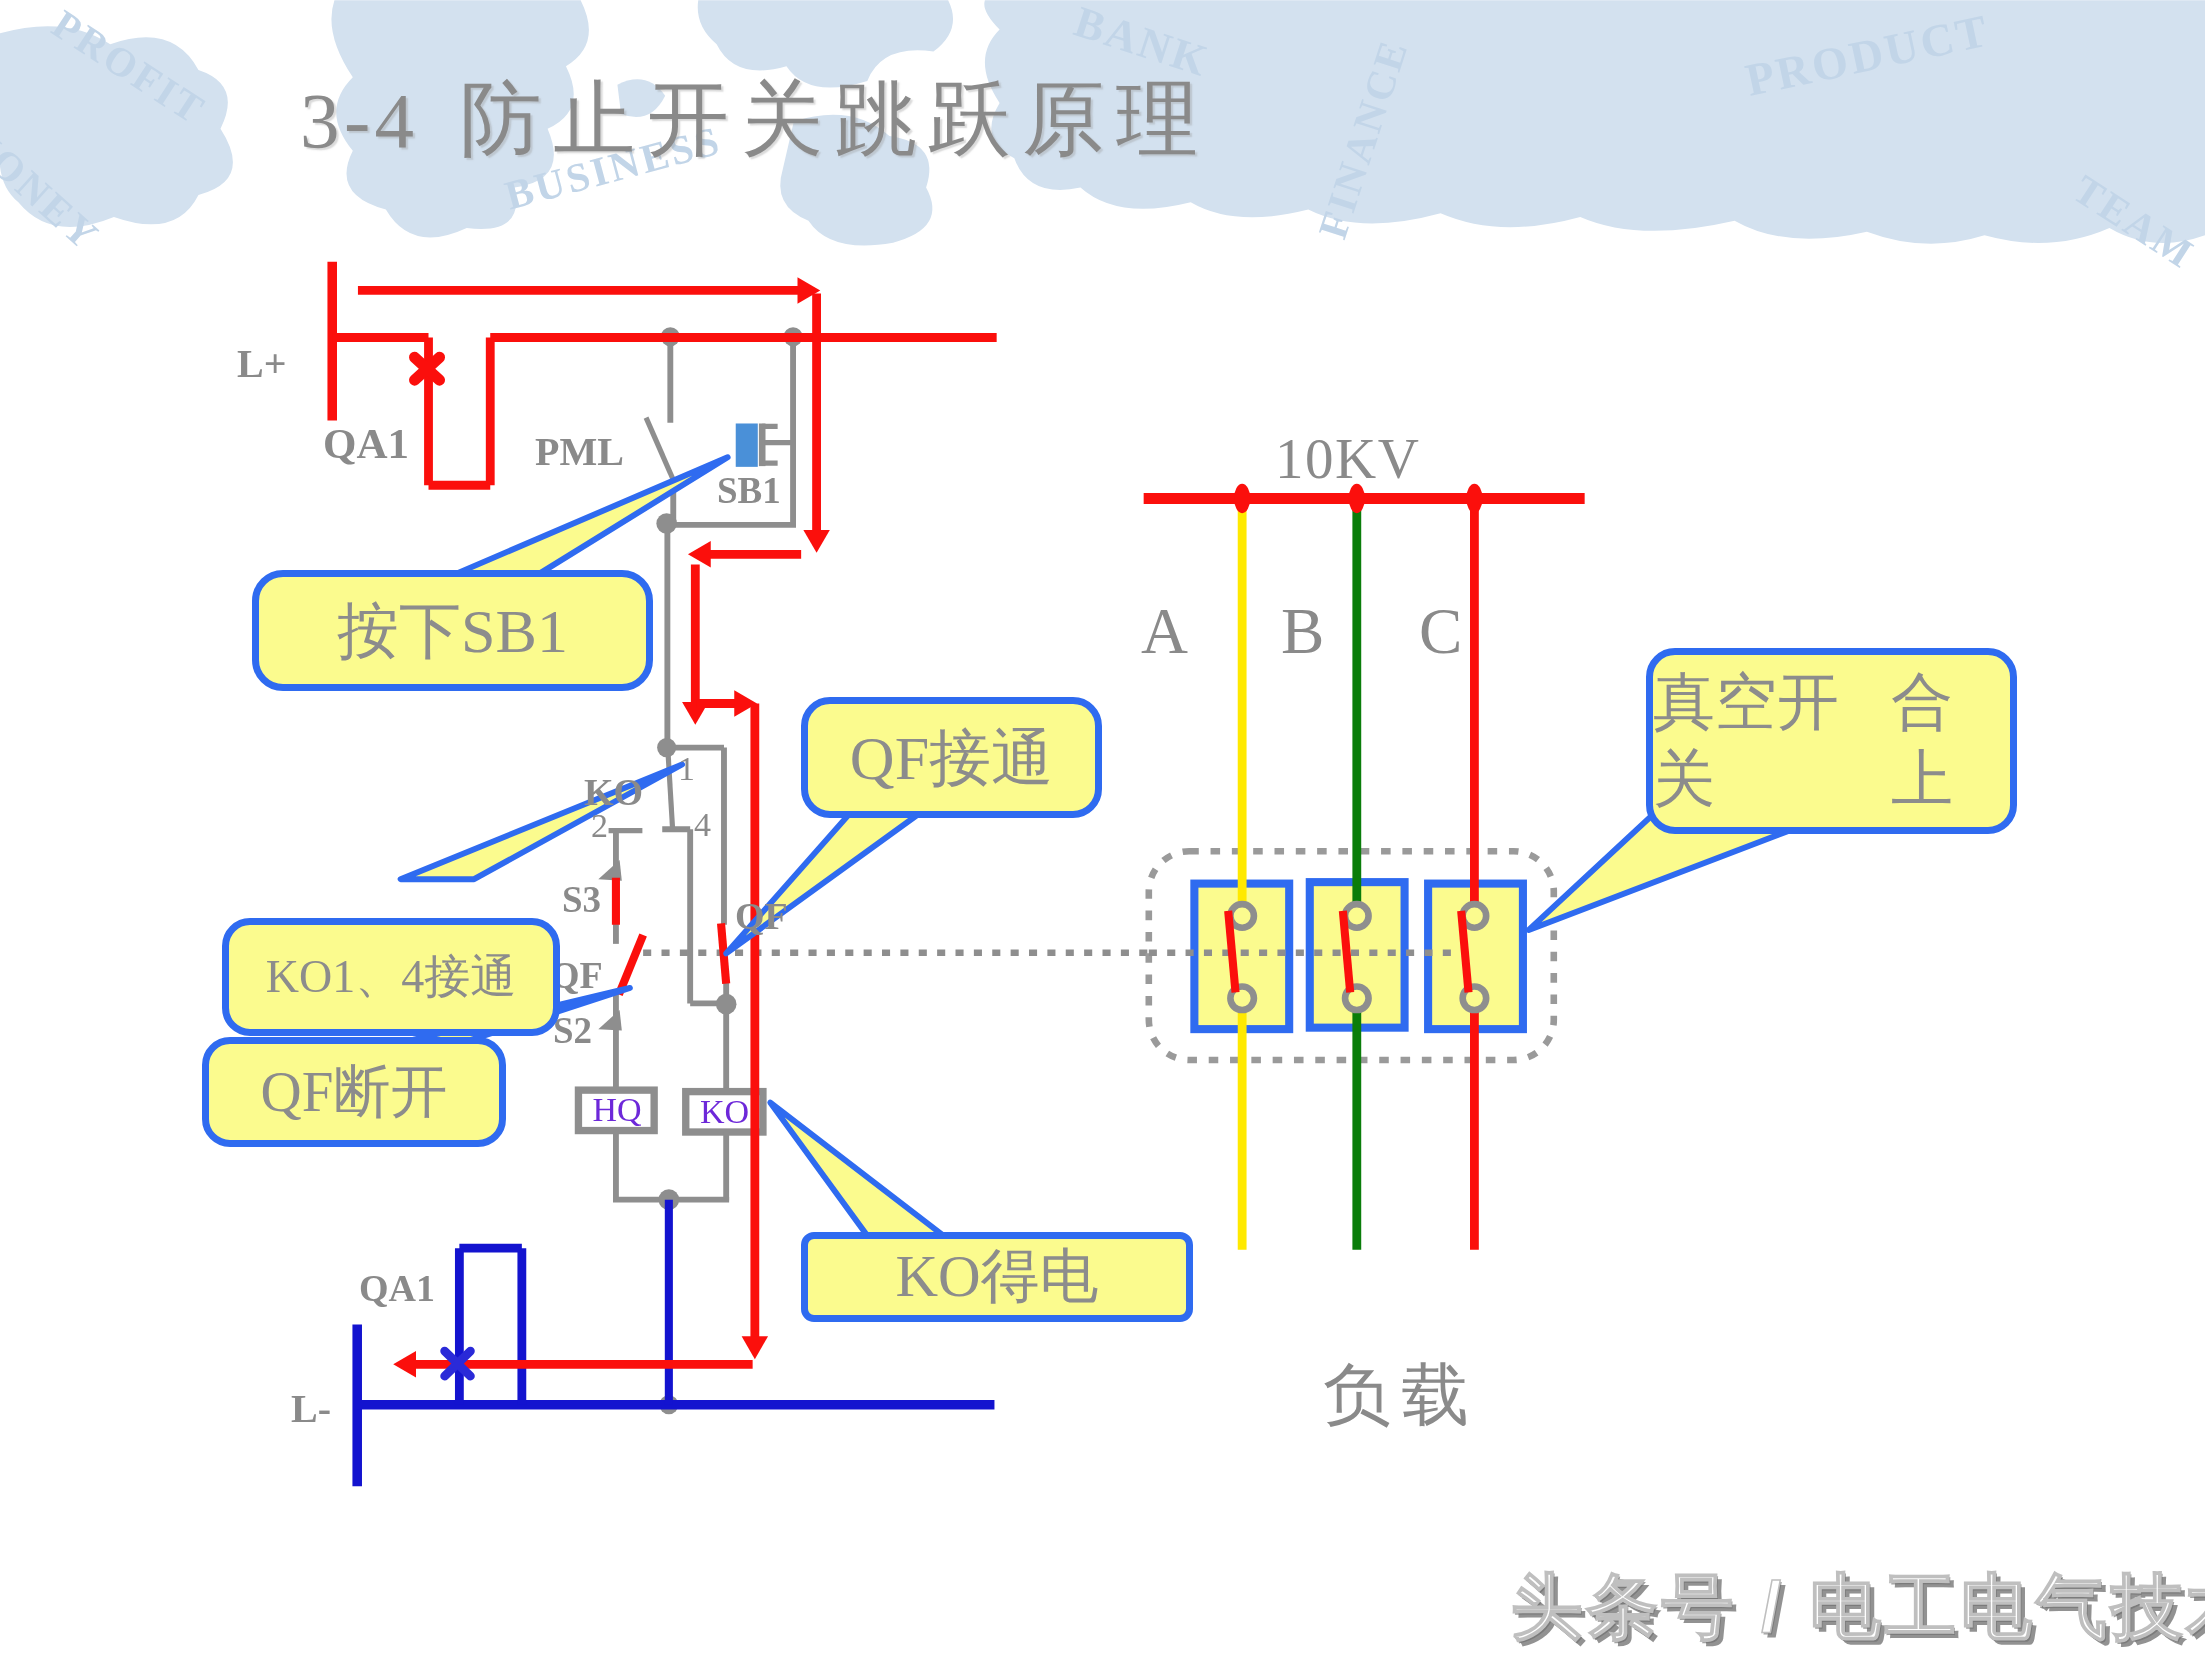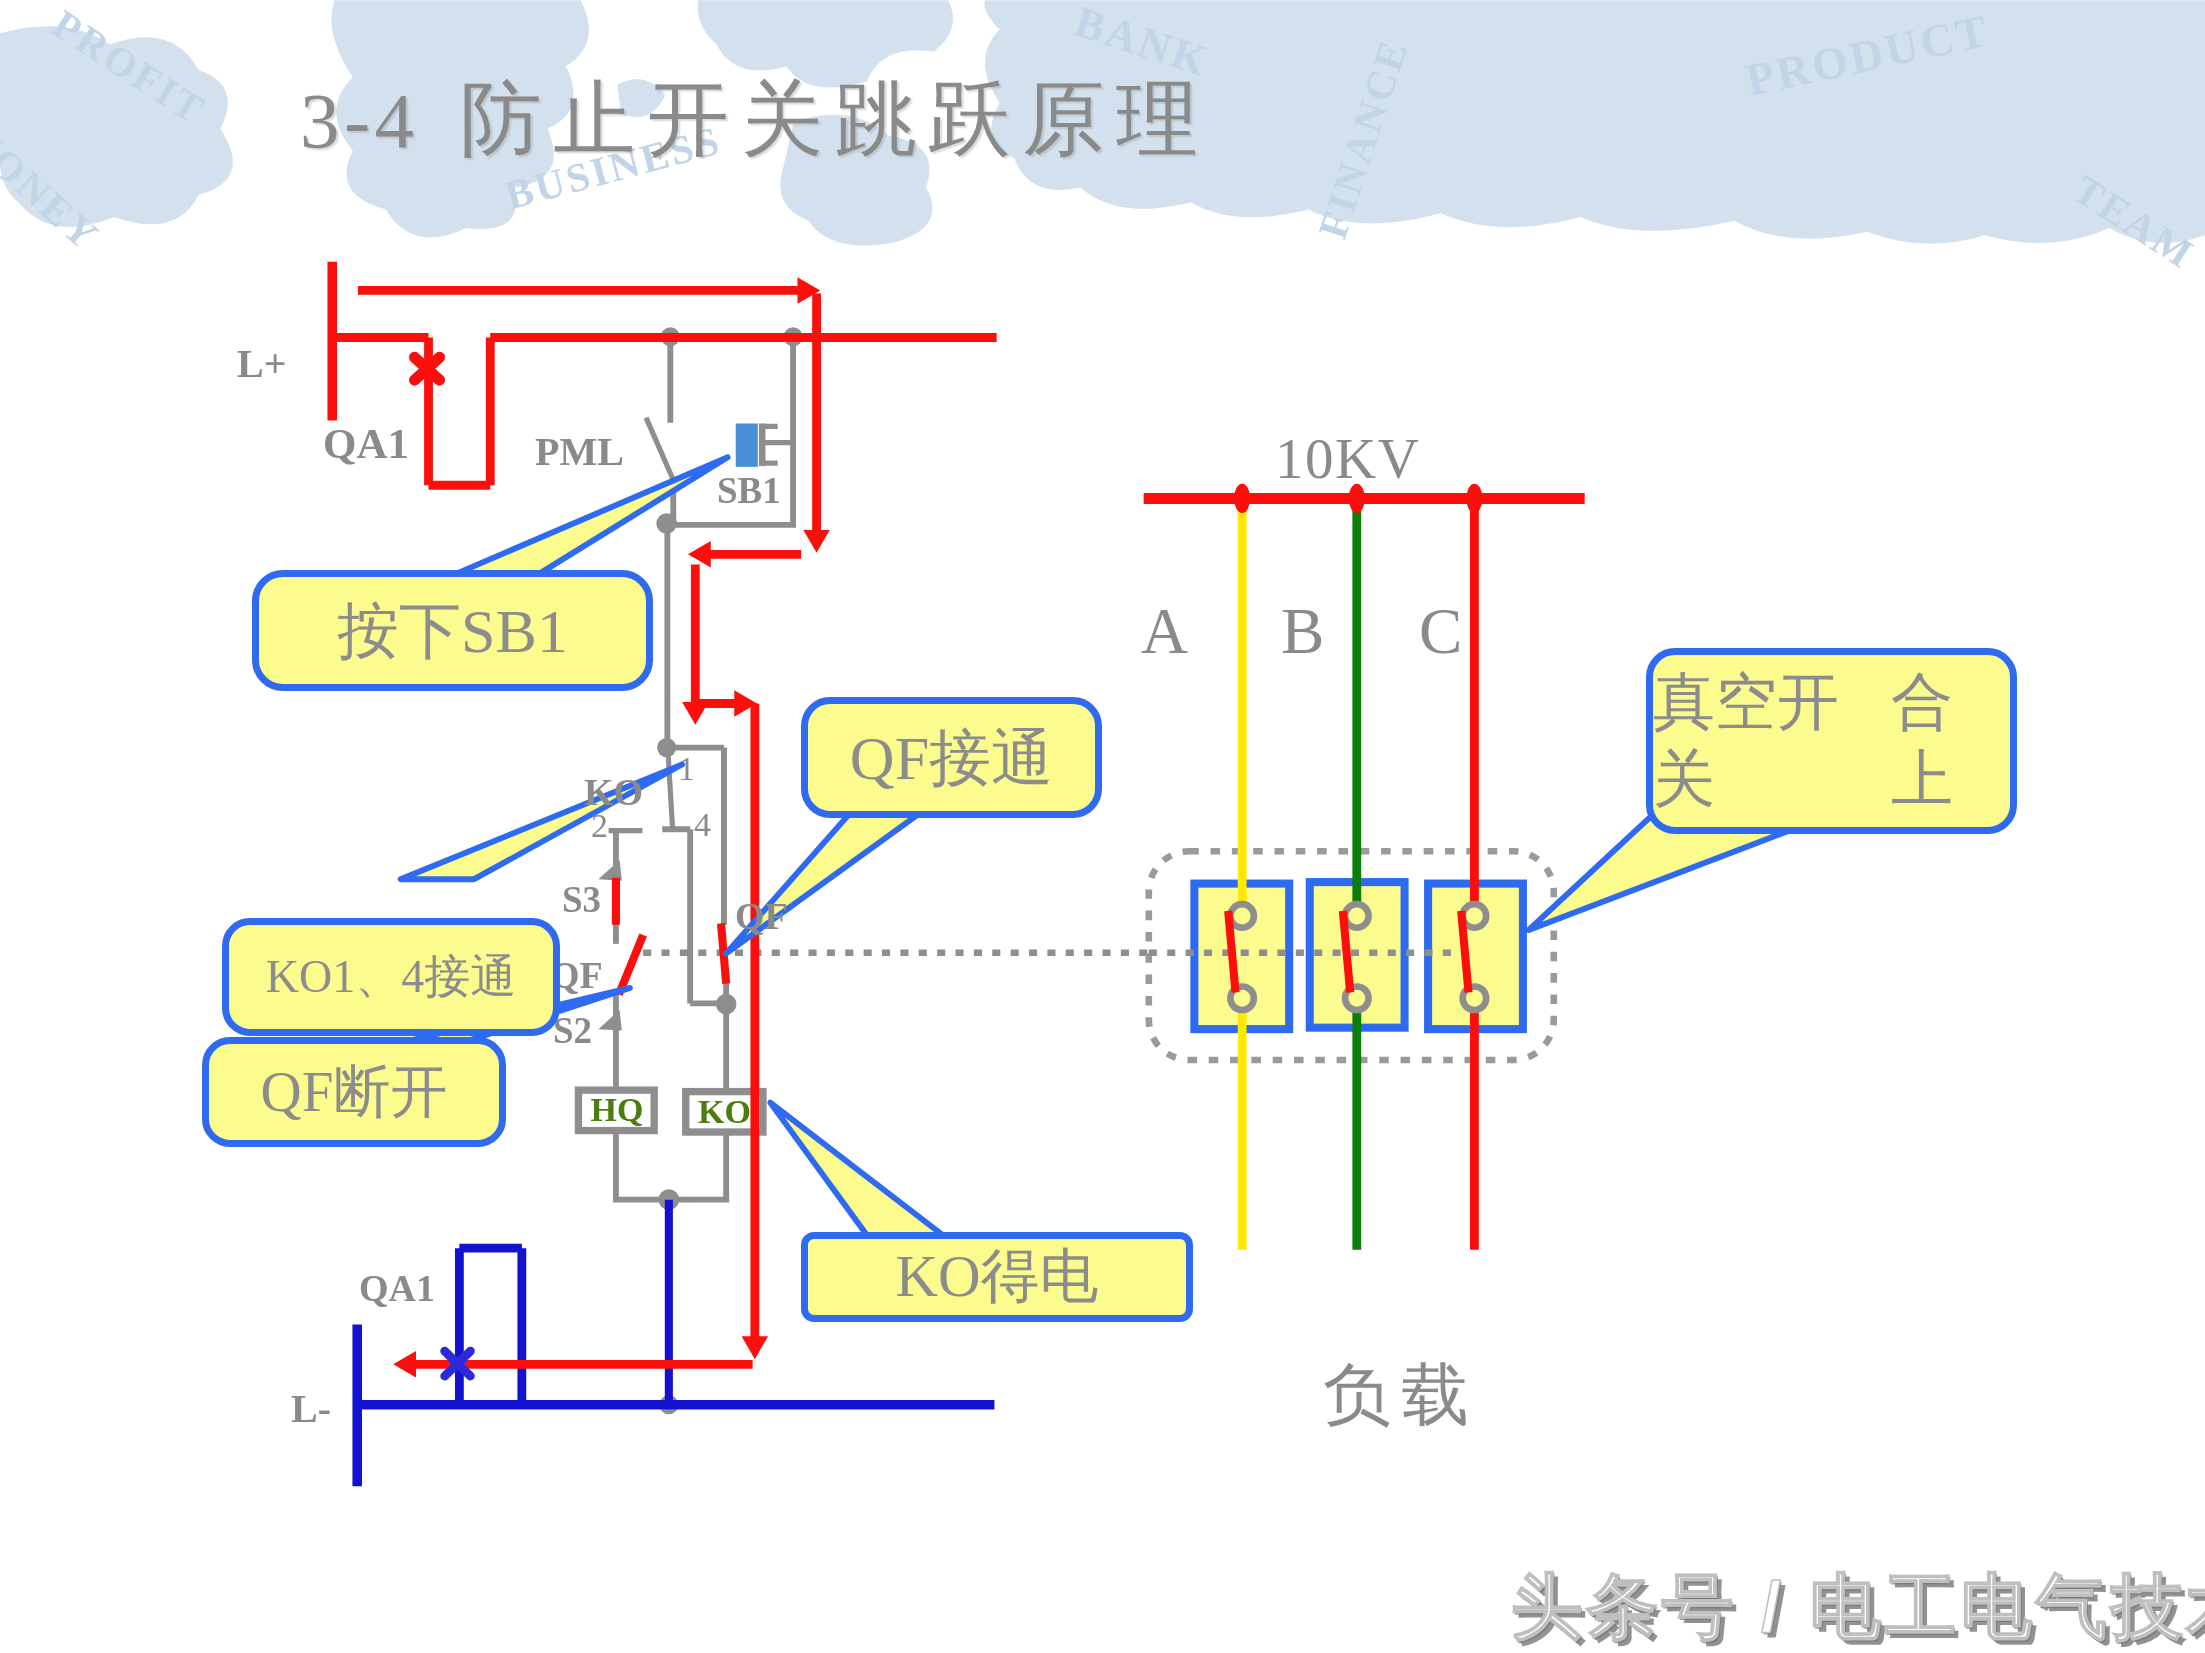--- a/index.html
+++ b/index.html
@@ -8,21 +8,21 @@
   svg{position:absolute;left:0;top:0;}
   .lbl{position:absolute;color:#8a8a8a;font-weight:bold;white-space:nowrap;}
   .map-word{position:absolute;color:#c2d5e8;font-weight:bold;letter-spacing:2.9px;white-space:nowrap;}
   .title{position:absolute;left:300px;top:65px;color:#8a8a8a;white-space:nowrap;
          text-shadow:2.2px 2.2px 1.5px rgba(150,150,150,.35);}
   .title .num{font-size:79px;letter-spacing:4.4px;}
   .title .txt{font-size:82px;letter-spacing:11.8px;margin-left:41px;}
   .callout{position:absolute;background:#fbfb8e;border:7.4px solid #2f6bf0;
            display:flex;align-items:center;justify-content:center;text-align:left;
            color:#8c8c8c;box-sizing:border-box;}
-  .boxlbl{position:absolute;color:#4d7c0f;font-weight:bold;text-align:center;}
+  .boxlbl{position:absolute;color:#6d28d9;font-weight:normal;text-align:center;}
   .watermark{position:absolute;left:1511px;top:1560px;font-family:"Liberation Sans","DejaVu Sans",sans-serif;
              font-weight:bold;font-size:71px;letter-spacing:4.4px;color:#ffffff;white-space:nowrap;
              -webkit-text-stroke:1.5px #bfbfbf;
              text-shadow:5.1px 5.1px 0 rgba(110,110,110,.75), 1.5px 1.5px 0 rgba(140,140,140,.8);}
 </style>
 </head>
 <body>
 
 <div class="stage">
 

